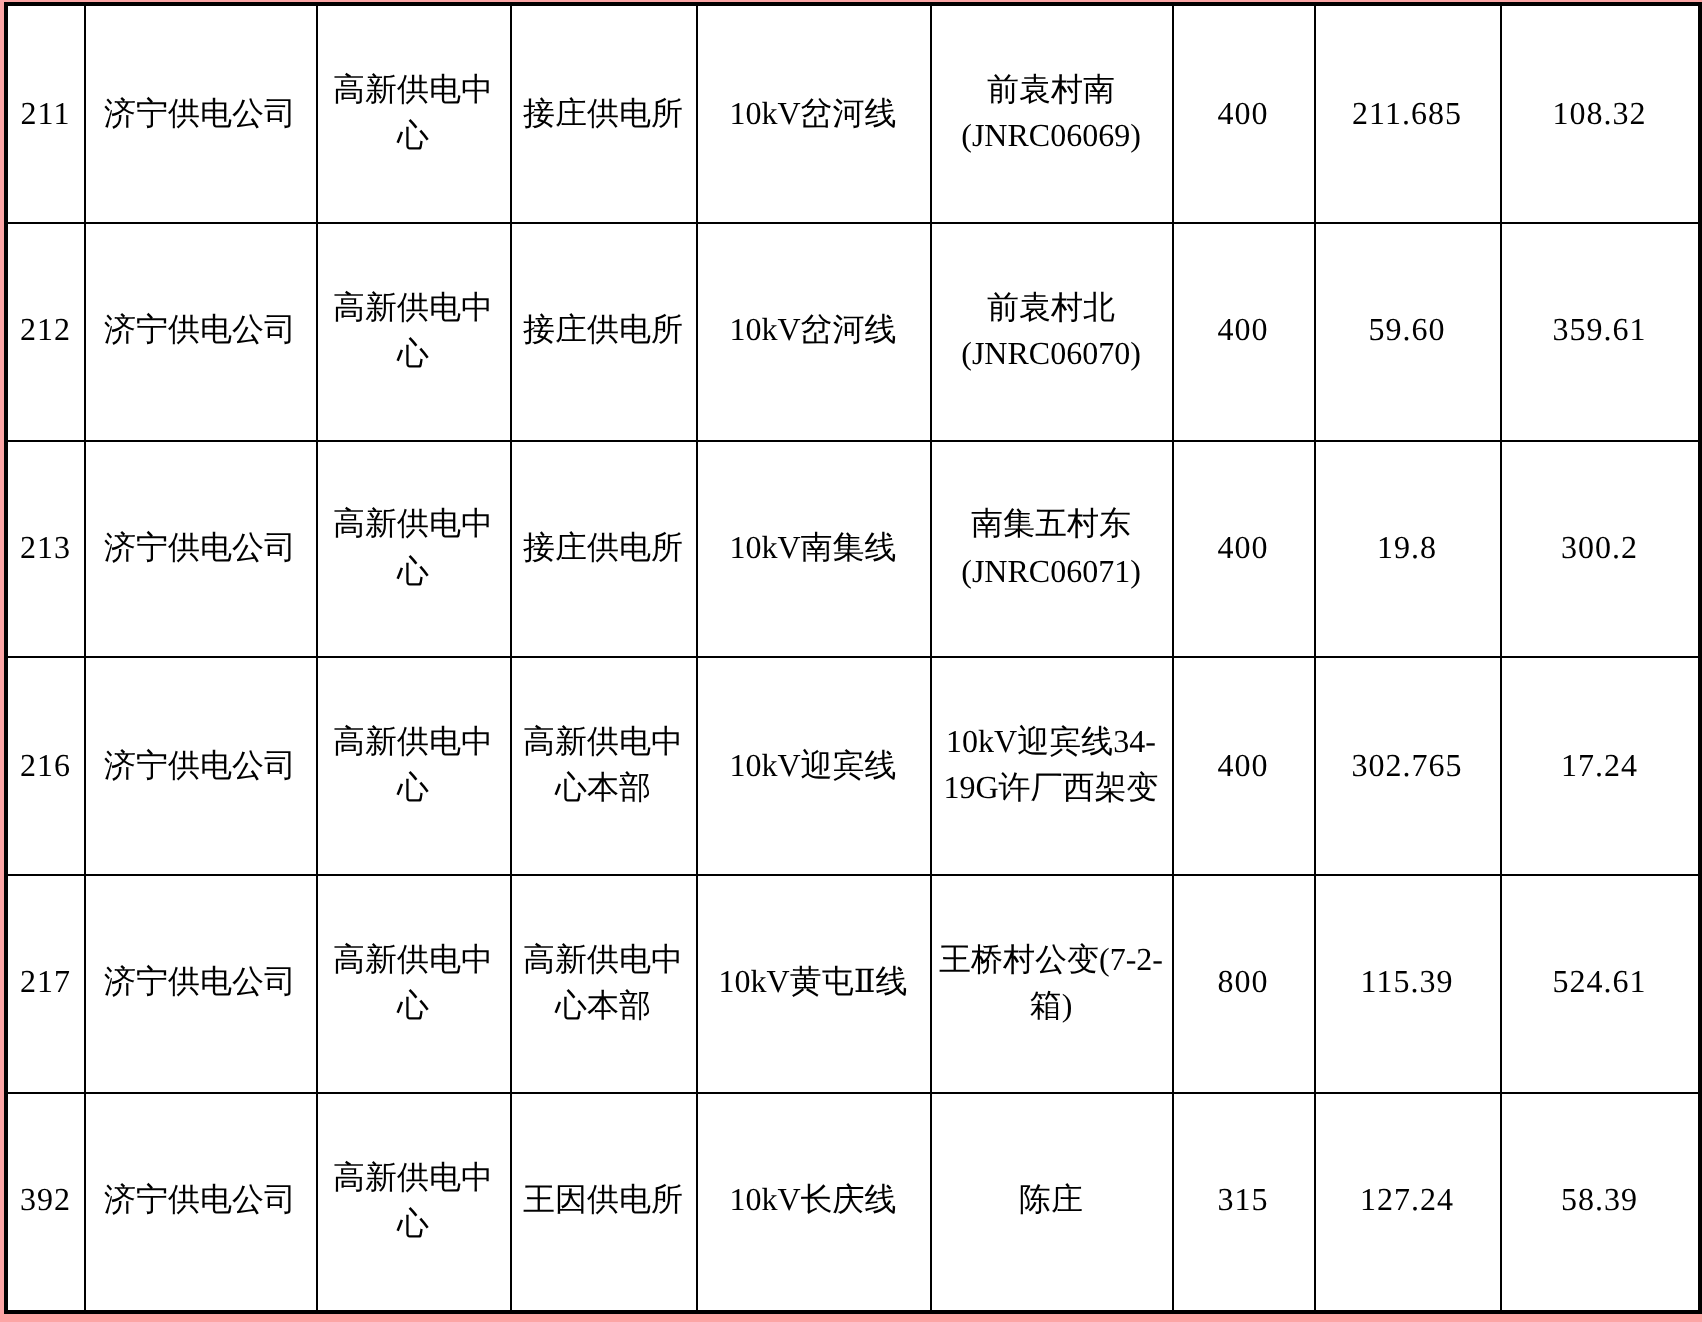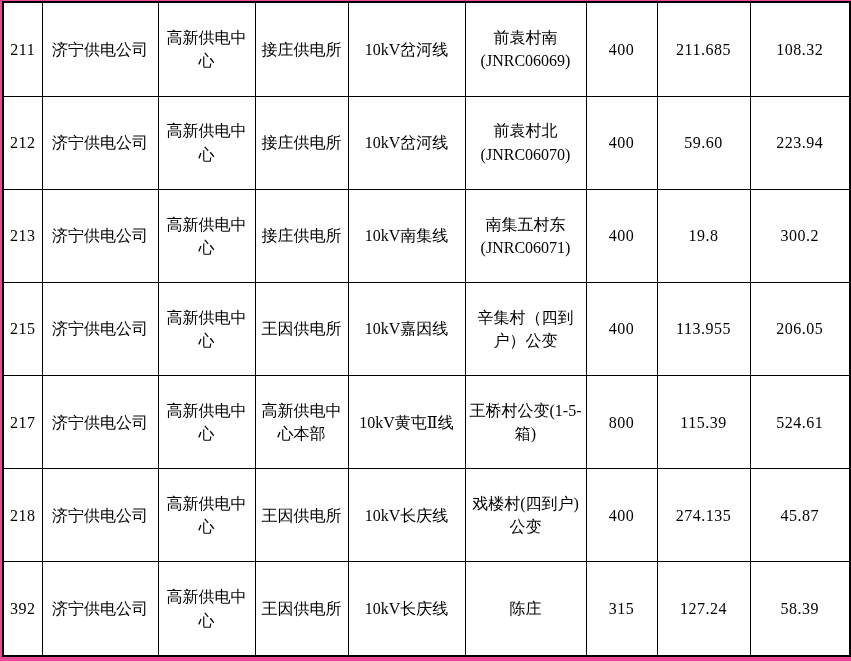--- a/index.html
+++ b/index.html
@@ -8,21 +8,21 @@
     background: #ffffff;
     width: 851px;
     height: 661px;
     overflow: hidden;
   }
   .table-wrap {
     width: 851px;
     height: 661px;
     box-sizing: border-box;
     padding: 1px 1px 2px 2px;
-    background: #ec4899;
+    background: #fca5a5;
   }
   table.grid {
     border-collapse: collapse;
     table-layout: fixed;
     width: 847px;
     height: 656px;
     background: #ffffff;
     border: 2px solid #000000;
     font-family: "Liberation Serif", "DejaVu Serif", serif;
     font-size: 16px;
@@ -73,70 +73,59 @@
       <tr>
         <td class="num">212</td>
         <td>济宁供电公司</td>
         <td>高新供电中心</td>
         <td>接庄供电所</td>
         <td>10kV岔河线</td>
         <td>前袁村北
 (JNRC06070)</td>
         <td class="num">400</td>
         <td class="num">59.60</td>
-        <td class="num">223.94</td>
+        <td class="num">359.61</td>
       </tr>
       <tr>
         <td class="num">213</td>
         <td>济宁供电公司</td>
         <td>高新供电中心</td>
         <td>接庄供电所</td>
         <td>10kV南集线</td>
         <td>南集五村东
 (JNRC06071)</td>
         <td class="num">400</td>
         <td class="num">19.8</td>
         <td class="num">300.2</td>
       </tr>
       <tr>
-        <td class="num">215</td>
+        <td class="num">216</td>
         <td>济宁供电公司</td>
         <td>高新供电中心</td>
-        <td>王因供电所</td>
-        <td>10kV嘉因线</td>
-        <td>辛集村（四到
-户）公变</td>
+        <td>高新供电中
+心本部</td>
+        <td>10kV迎宾线</td>
+        <td>10kV迎宾线34-
+19G许厂西架变</td>
         <td class="num">400</td>
-        <td class="num">113.955</td>
-        <td class="num">206.05</td>
+        <td class="num">302.765</td>
+        <td class="num">17.24</td>
       </tr>
       <tr>
         <td class="num">217</td>
         <td>济宁供电公司</td>
         <td>高新供电中心</td>
         <td>高新供电中
 心本部</td>
         <td>10kV黄屯Ⅱ线</td>
-        <td>王桥村公变(1-5-
+        <td>王桥村公变(7-2-
 箱)</td>
         <td class="num">800</td>
         <td class="num">115.39</td>
         <td class="num">524.61</td>
-      </tr>
-      <tr>
-        <td class="num">218</td>
-        <td>济宁供电公司</td>
-        <td>高新供电中心</td>
-        <td>王因供电所</td>
-        <td>10kV长庆线</td>
-        <td>戏楼村(四到户)
-公变</td>
-        <td class="num">400</td>
-        <td class="num">274.135</td>
-        <td class="num">45.87</td>
       </tr>
       <tr>
         <td class="num">392</td>
         <td>济宁供电公司</td>
         <td>高新供电中心</td>
         <td>王因供电所</td>
         <td>10kV长庆线</td>
         <td>陈庄</td>
         <td class="num">315</td>
         <td class="num">127.24</td>

